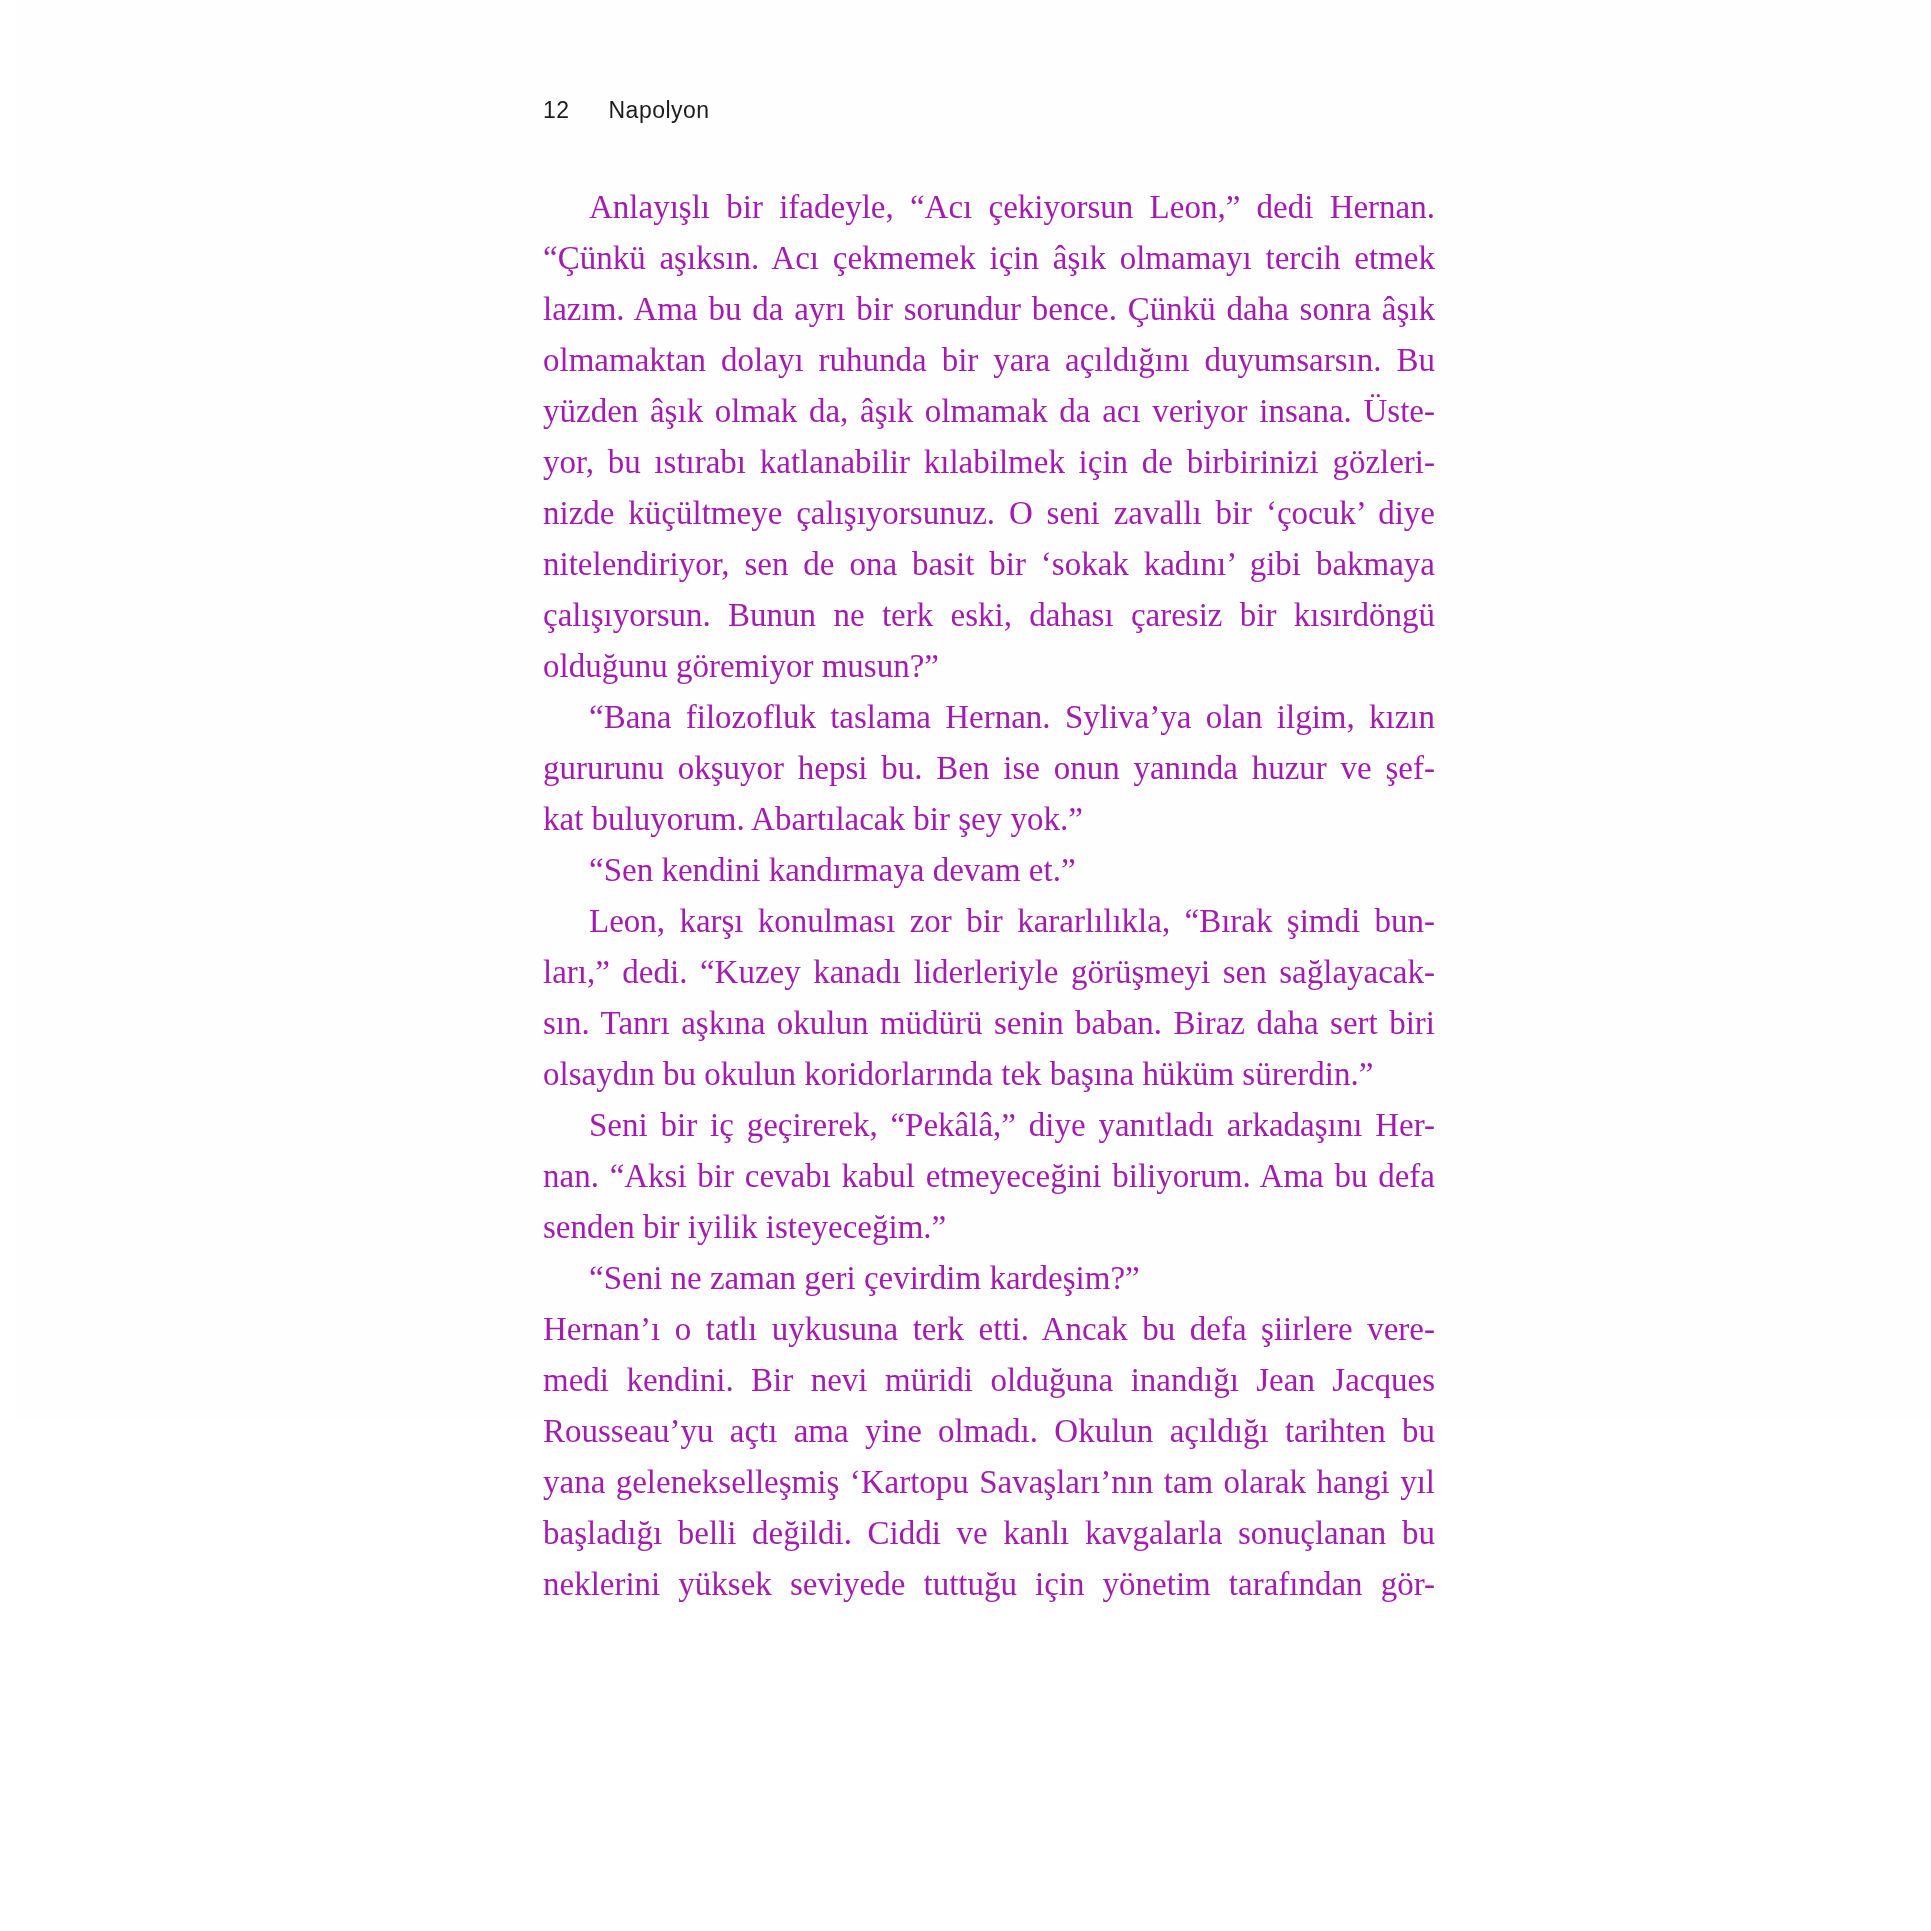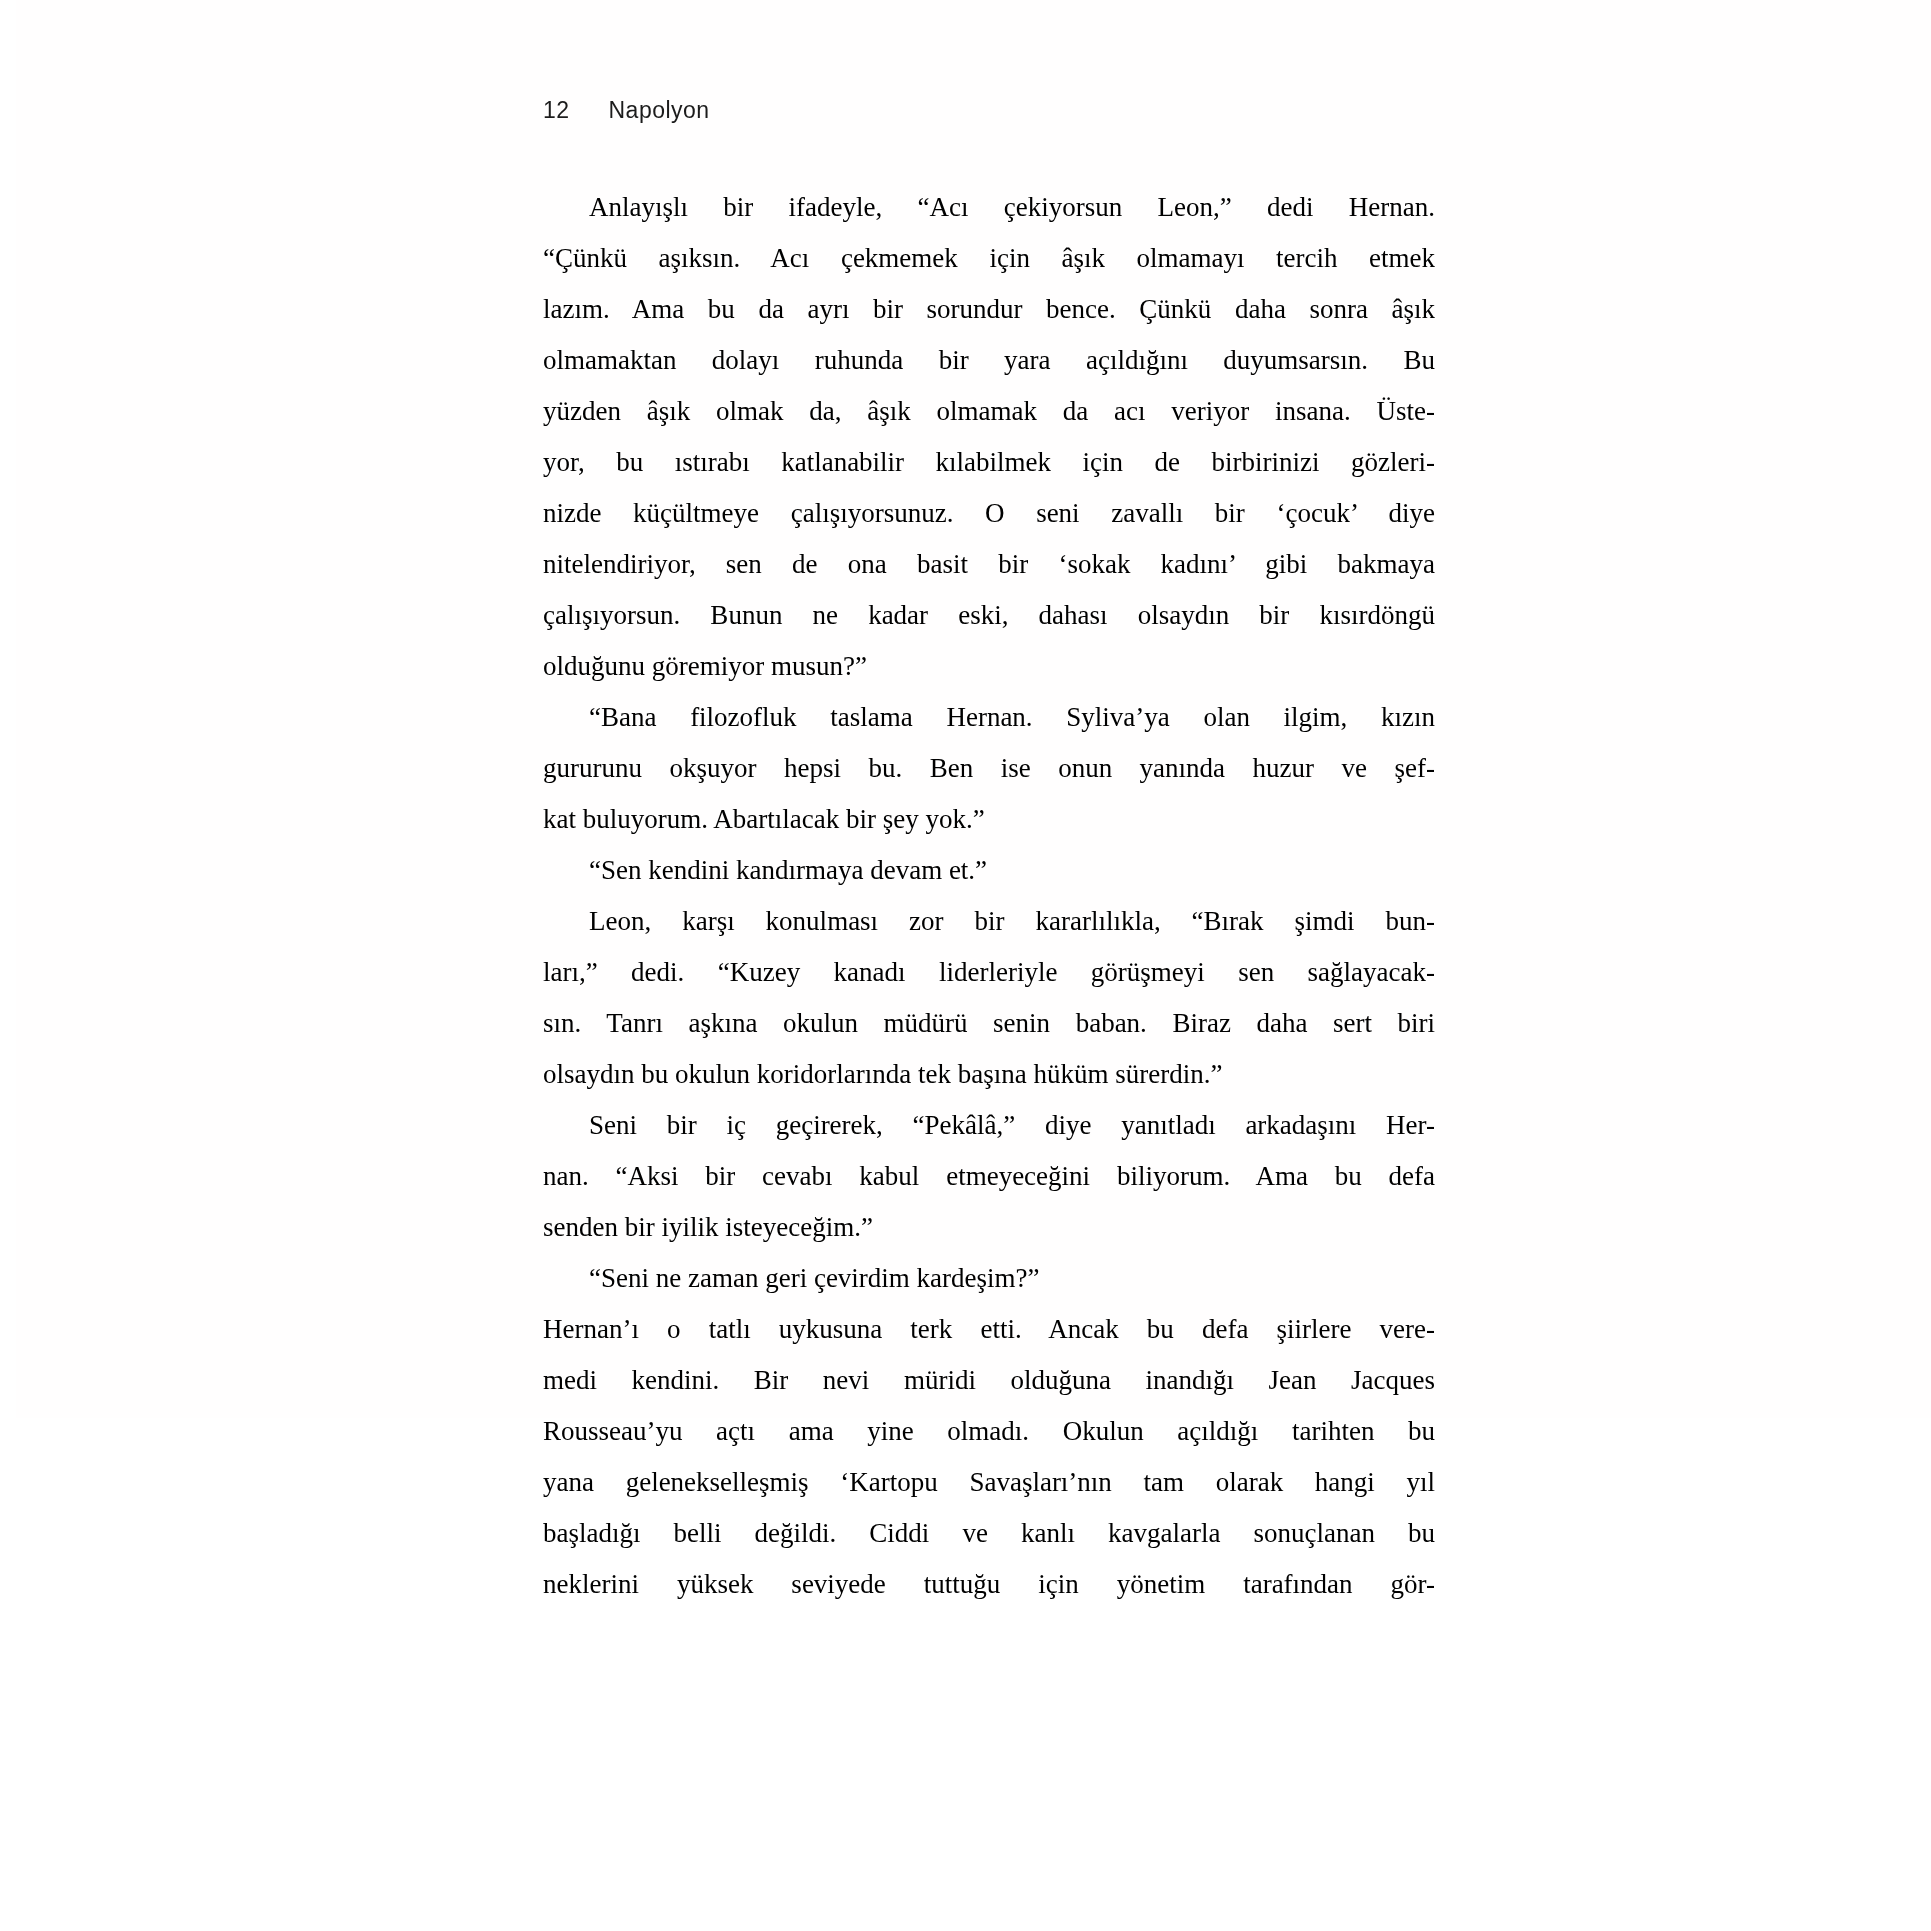--- a/index.html
+++ b/index.html
@@ -37,23 +37,23 @@
   .running-header .booktitle {
     display: inline-block;
     margin-left: 32px;
   }
   .body-text {
     position: absolute;
     left: 527px;
     top: 182px;
     width: 892px;
     font-family: "Liberation Serif", "DejaVu Serif", serif;
-    font-size: 27px;
+    font-size: 33px;
     line-height: 51px;
-    color: #000000;
+    color: #a21caf;
   }
   .line {
     text-align: justify;
     text-align-last: justify;
     height: 51px;
   }
   .line.flush {
     text-align: left;
     text-align-last: left;
   }
@@ -71,21 +71,21 @@
   </div>
   <div class="body-text">
       <div class="line indent">Anlayışlı bir ifadeyle, “Acı çekiyorsun Leon,” dedi Hernan.</div>
       <div class="line">“Çünkü aşıksın. Acı çekmemek için âşık olmamayı tercih etmek</div>
       <div class="line">lazım. Ama bu da ayrı bir sorundur bence. Çünkü daha sonra âşık</div>
       <div class="line">olmamaktan dolayı ruhunda bir yara açıldığını duyumsarsın. Bu</div>
       <div class="line">yüzden âşık olmak da, âşık olmamak da acı veriyor insana. Üste-</div>
       <div class="line">yor, bu ıstırabı katlanabilir kılabilmek için de birbirinizi gözleri-</div>
       <div class="line">nizde küçültmeye çalışıyorsunuz. O seni zavallı bir ‘çocuk’ diye</div>
       <div class="line">nitelendiriyor, sen de ona basit bir ‘sokak kadını’ gibi bakmaya</div>
-      <div class="line">çalışıyorsun. Bunun ne kadar eski, dahası olsaydın bir kısırdöngü</div>
+      <div class="line">çalışıyorsun. Bunun ne terk eski, dahası çaresiz bir kısırdöngü</div>
       <div class="line flush">olduğunu göremiyor musun?”</div>
       <div class="line indent">“Bana filozofluk taslama Hernan. Syliva’ya olan ilgim, kızın</div>
       <div class="line">gururunu okşuyor hepsi bu. Ben ise onun yanında huzur ve şef-</div>
       <div class="line flush">kat buluyorum. Abartılacak bir şey yok.”</div>
       <div class="line indent flush">“Sen kendini kandırmaya devam et.”</div>
       <div class="line indent">Leon, karşı konulması zor bir kararlılıkla, “Bırak şimdi bun-</div>
       <div class="line">ları,” dedi. “Kuzey kanadı liderleriyle görüşmeyi sen sağlayacak-</div>
       <div class="line">sın. Tanrı aşkına okulun müdürü senin baban. Biraz daha sert biri</div>
       <div class="line flush">olsaydın bu okulun koridorlarında tek başına hüküm sürerdin.”</div>
       <div class="line indent">Seni bir iç geçirerek, “Pekâlâ,” diye yanıtladı arkadaşını Her-</div>

